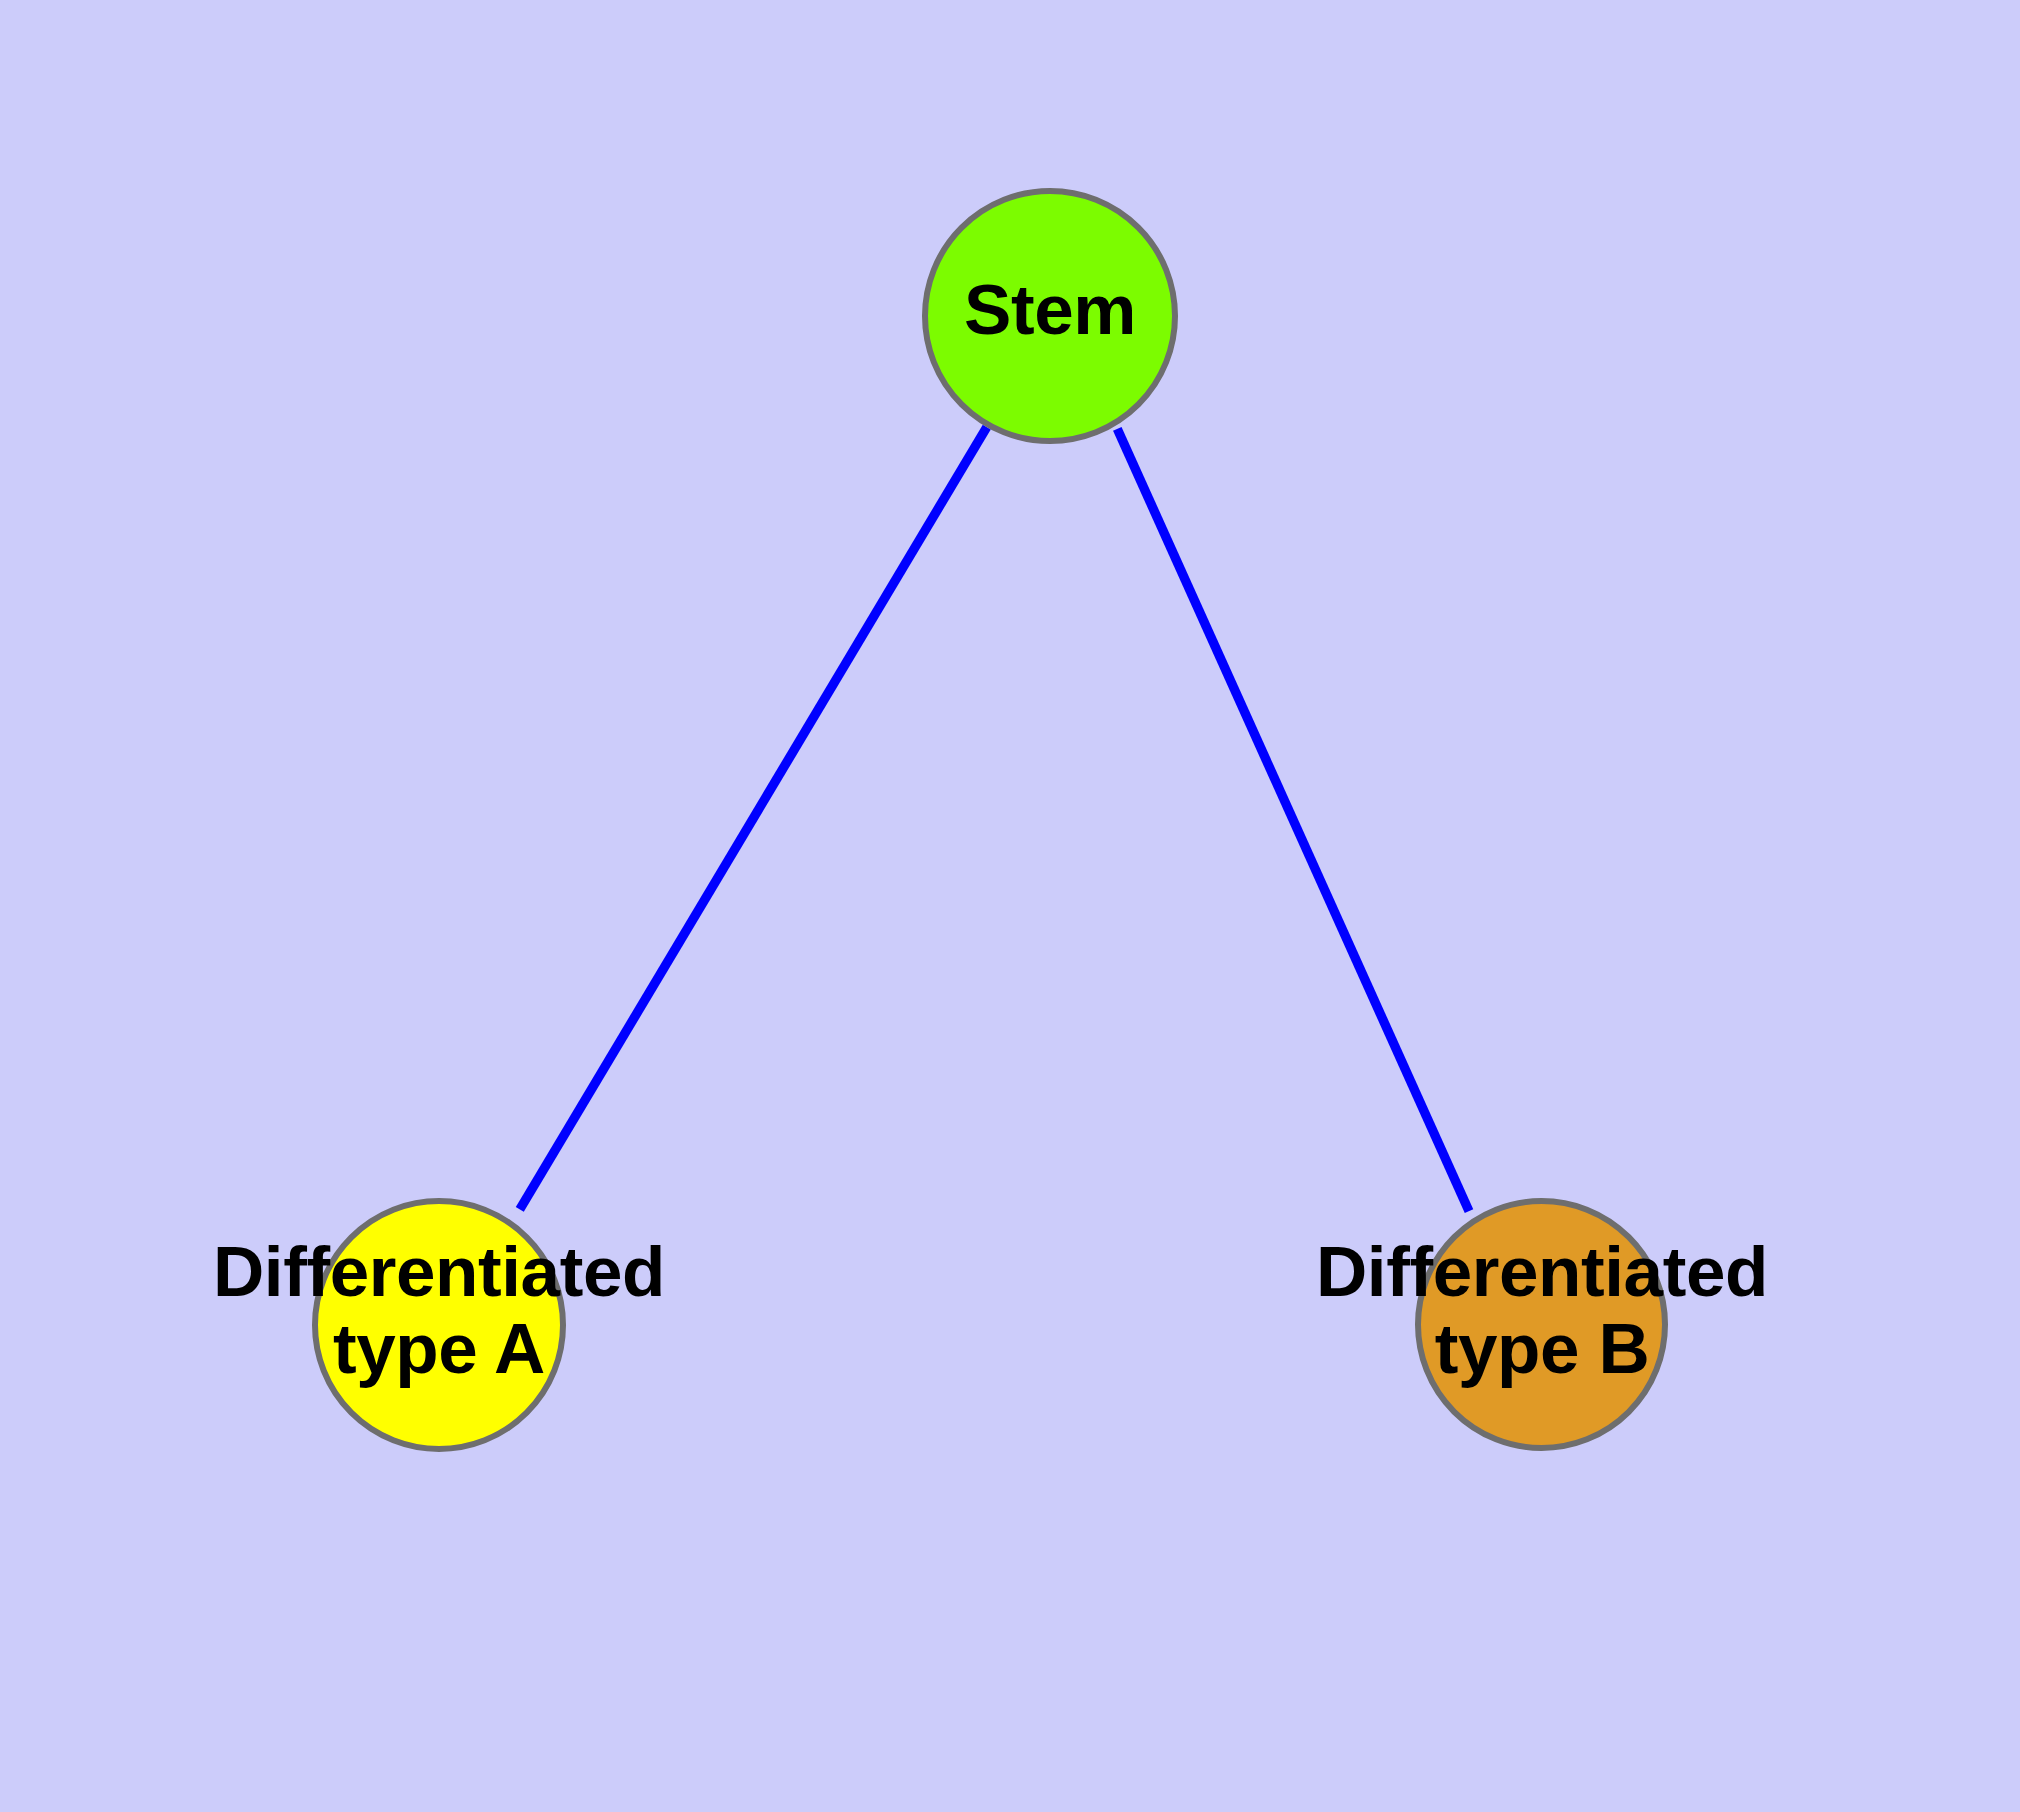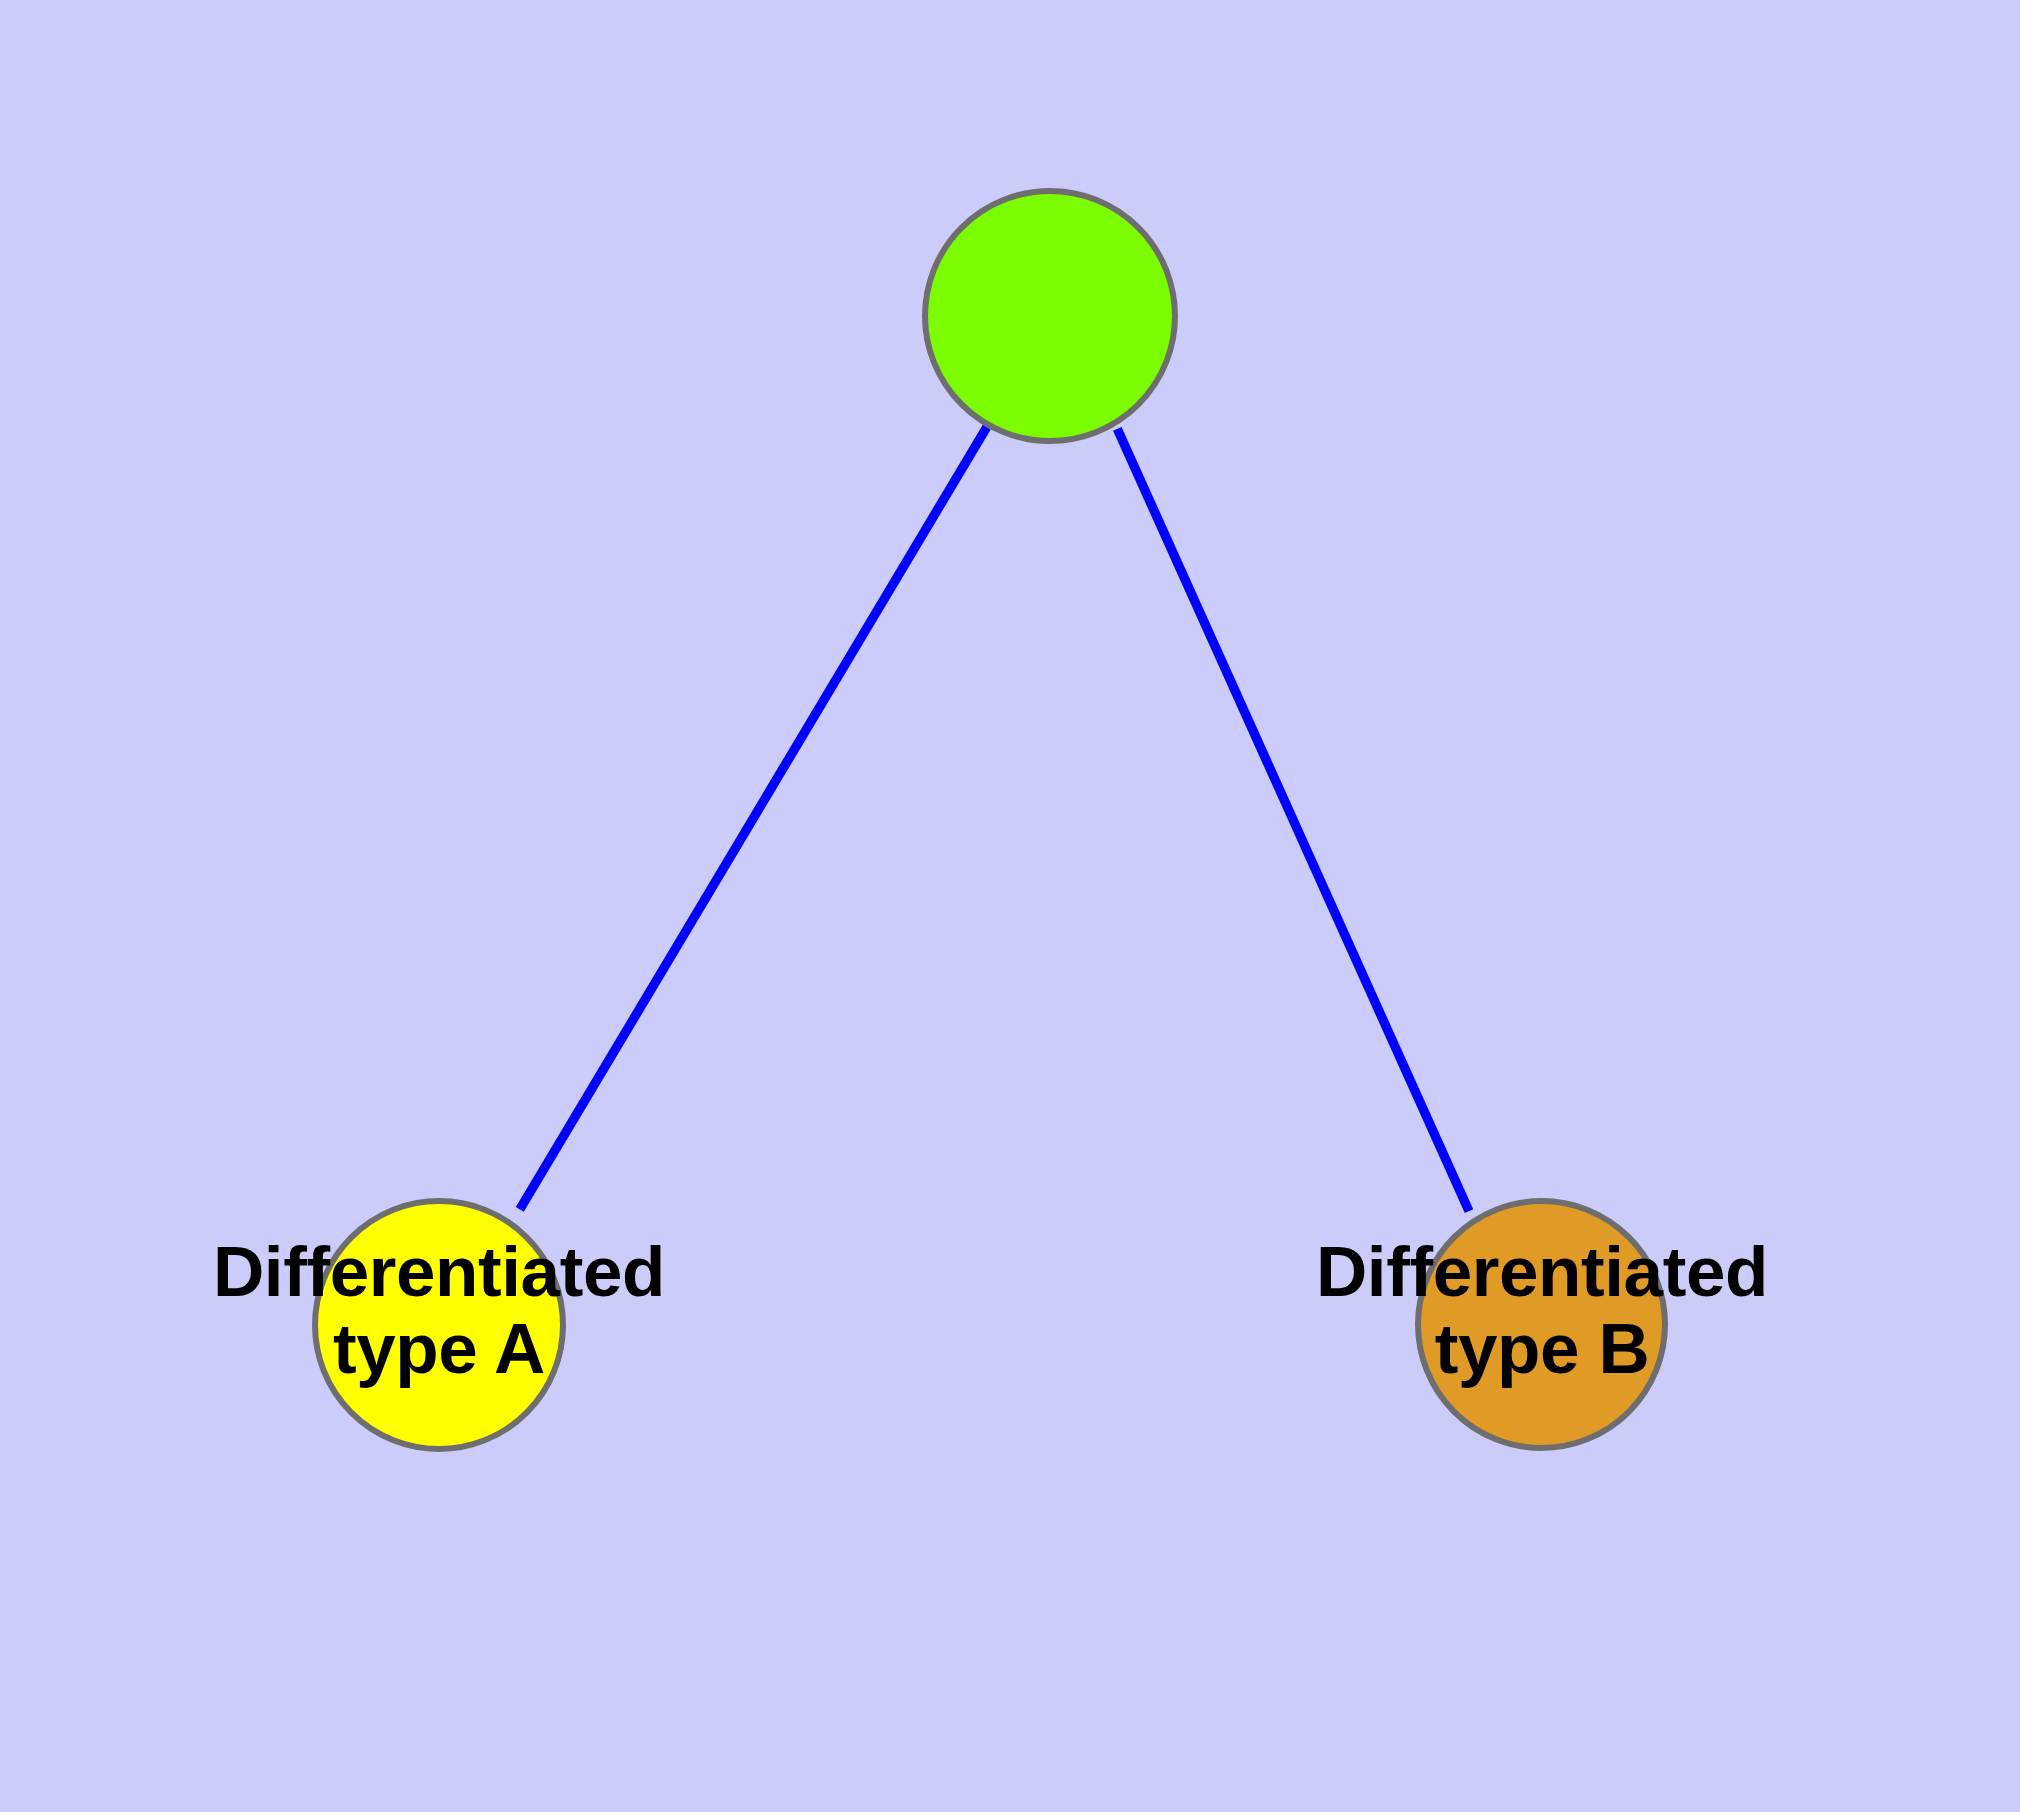--- a/index.html
+++ b/index.html
@@ -83,19 +83,20 @@
 
   <svg id="edge-layer" viewBox="0 0 2384 2138" width="2021" height="1812" xmlns="http://www.w3.org/2000/svg">
     <line x1="1164" y1="504" x2="613" y2="1427" stroke="#0000ff" stroke-width="11" stroke-linecap="butt"></line>
     <line x1="1318" y1="506" x2="1733" y2="1429" stroke="#0000ff" stroke-width="11" stroke-linecap="butt"></line>
   </svg>
 
   <div id="node-stem" class="node"></div>
   <div id="node-diff-a" class="node"></div>
   <div id="node-diff-b" class="node"></div>
 
+  <div id="label-stem" class="node-label">Stem</div>
   <div id="label-diff-a" class="node-label">Differentiated
 type A</div>
   <div id="label-diff-b" class="node-label">Differentiated
 type B</div>
 
 </div>
 
 
 </body></html>

